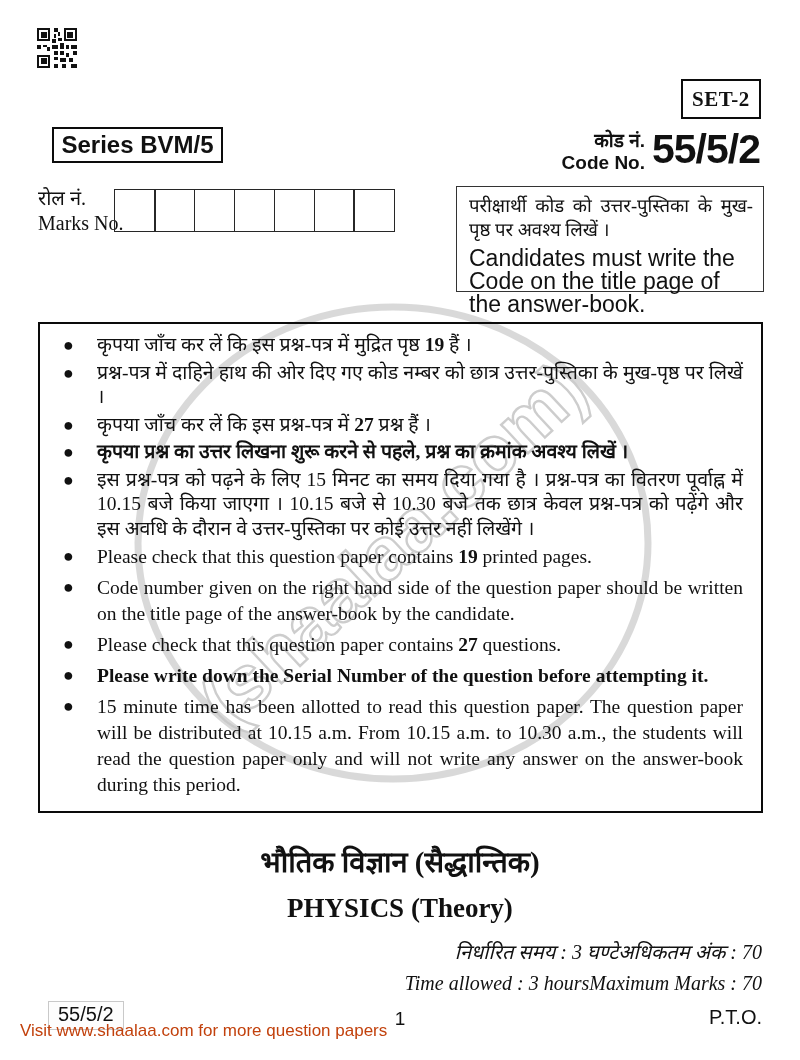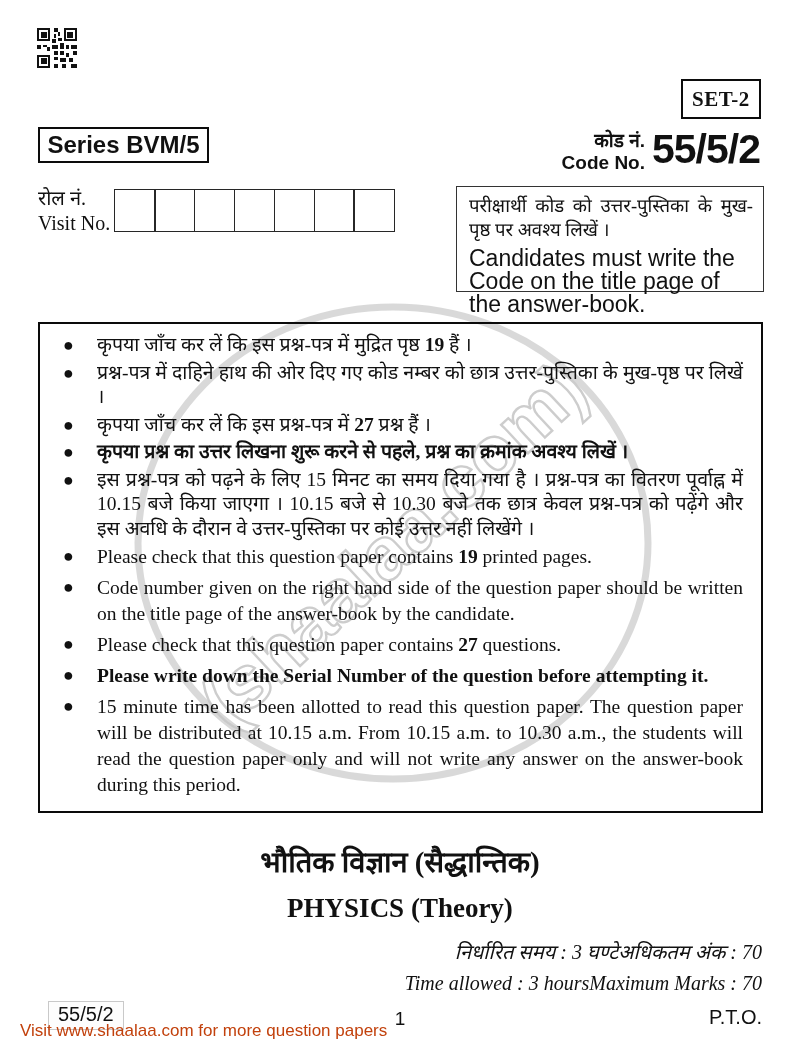--- a/index.html
+++ b/index.html
@@ -19,21 +19,21 @@
 
   
   .set-box {
     left:681px; top:79px; width:80px; height:40px;
     border:2.5px solid #0c0c0c; display:flex; align-items:center; justify-content:center;
     font-family:"Liberation Serif", serif; font-weight:bold; font-size:21px; letter-spacing:.5px;
   }
 
   
   .series-box {
-    left:38px; top:127px; width:171px; height:36px;
+    left:52px; top:127px; width:171px; height:36px;
     border:2.5px solid #0c0c0c; display:flex; align-items:center; justify-content:center;
     font-family:"Liberation Sans", sans-serif; font-weight:bold; font-size:24px;
   }
 
   
   .code-labels {
     right:155px; top:130px; width:160px; text-align:right;
     font-family:"Liberation Sans", sans-serif; font-weight:bold; font-size:19px; line-height:22px;
   }
   .code-number {
@@ -164,21 +164,21 @@
   </div>
 
   <div class="abs code-labels">
     <div>कोड नं.</div>
     <div>Code No.</div>
   </div>
   <div class="abs code-number">55/5/2</div>
 
   <div class="abs roll-label">
     <div>रोल नं.</div>
-    <div>Visit No.</div>
+    <div>Marks No.</div>
   </div>
   <div class="abs roll-boxes">
       <div class="roll-cell"></div>
       <div class="roll-cell"></div>
       <div class="roll-cell"></div>
       <div class="roll-cell"></div>
       <div class="roll-cell"></div>
       <div class="roll-cell"></div>
       <div class="roll-cell"></div>
     </div>

